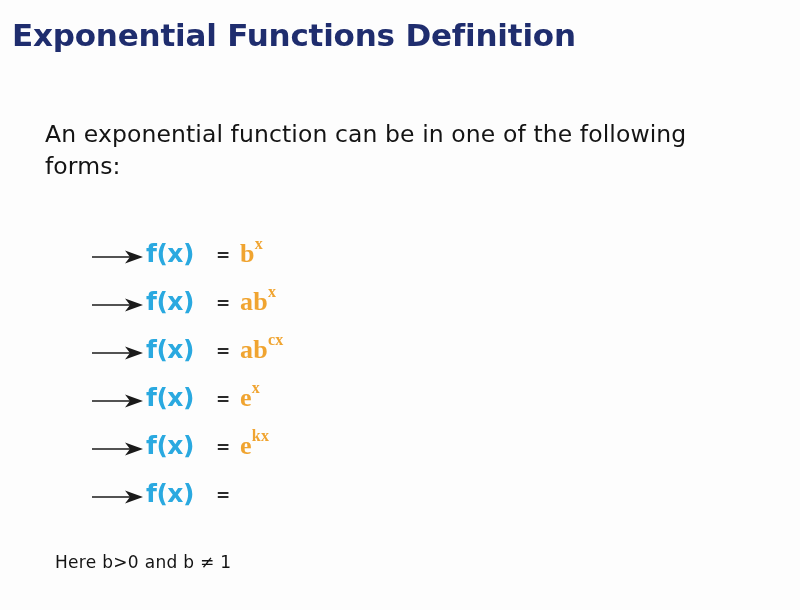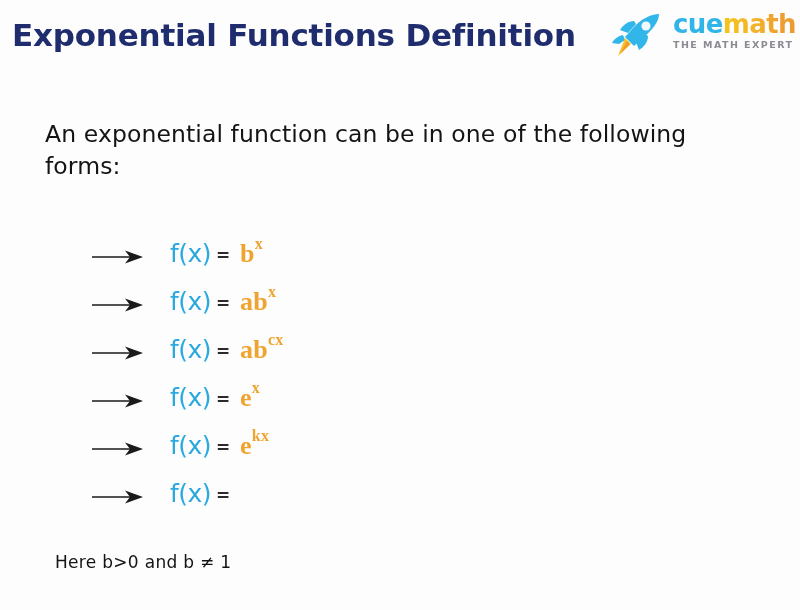--- a/index.html
+++ b/index.html
@@ -110,24 +110,24 @@
   }
   .row-arrow {
     position: absolute;
     left: 0;
     top: 12px;
     width: 52px;
     height: 14px;
   }
   .row-fx {
     position: absolute;
-    left: 78px;
+    left: 54px;
     top: 1px;
     font-size: 25px;
-    font-weight: 400;
+    font-weight: 700;
     color: #2aa9e0;
     font-family: "DejaVu Sans", sans-serif;
     letter-spacing: -0.5px;
   }
   .row-eq {
     position: absolute;
     left: 124px;
     top: 7px;
     font-size: 17px;
     font-weight: 700;
@@ -165,46 +165,20 @@
     white-space: nowrap;
   }
 </style>
 </head>
 <body>
 
 <div id="header">
 
   <div id="page-title">Exponential Functions Definition</div>
 
-  <div id="logo">
-
-    <span id="rocket-icon">
-      <svg width="62" height="48" viewBox="0 0 62 48" xmlns="http://www.w3.org/2000/svg">
-
-        <path d="M52 3 C44 3 34 8 26 17 L18 26 L27 35 L36 27 C45 19 52 11 52 3 Z" fill="#31b6e9"></path>
-
-        <circle cx="39" cy="15" r="4.6" fill="#ffffff" opacity="0.92"></circle>
-
-        <path d="M27 10 C21 10 16 14 13 19 L21 22 L29 13 Z" fill="#31b6e9"></path>
-
-        <path d="M41 25 C41 31 37 36 32 39 L29 31 L38 23 Z" fill="#31b6e9"></path>
-
-        <path d="M16 24 C11 25 7 28 5 32 L12 33 L18 29 Z" fill="#31b6e9"></path>
-
-        <path d="M18 27 L24 33 L11 45 Z" fill="#f6c32a"></path>
-        <path d="M20 30 L23 33 L13 43 Z" fill="#f29a2e"></path>
-      </svg>
-    </span>
-
-    <div id="logo-wordmark">
-      <div class="wordmark-line"><span class="wm-cue">cue</span><span class="wm-math">math</span></div>
-      <div id="logo-tagline">THE MATH EXPERT</div>
-    </div>
-
-  </div>
 </div>
 
 <div id="intro-text">An exponential function can be in one of the following forms:</div>
 
 <div id="formula-list">
 
   <div class="formula-row">
     <span class="row-arrow">
       <svg width="52" height="14" viewBox="0 0 52 14" xmlns="http://www.w3.org/2000/svg">
         <line x1="0" y1="7" x2="40" y2="7" stroke="#1a1a1a" stroke-width="1.7"></line>

